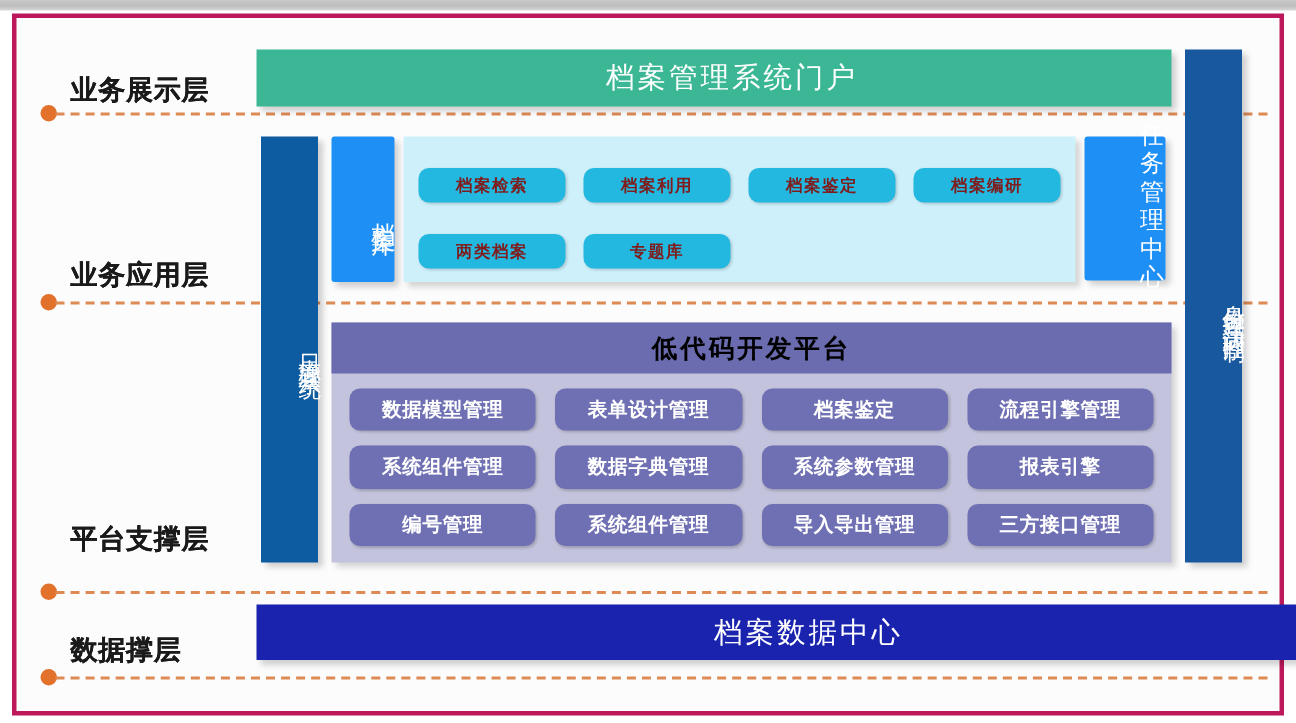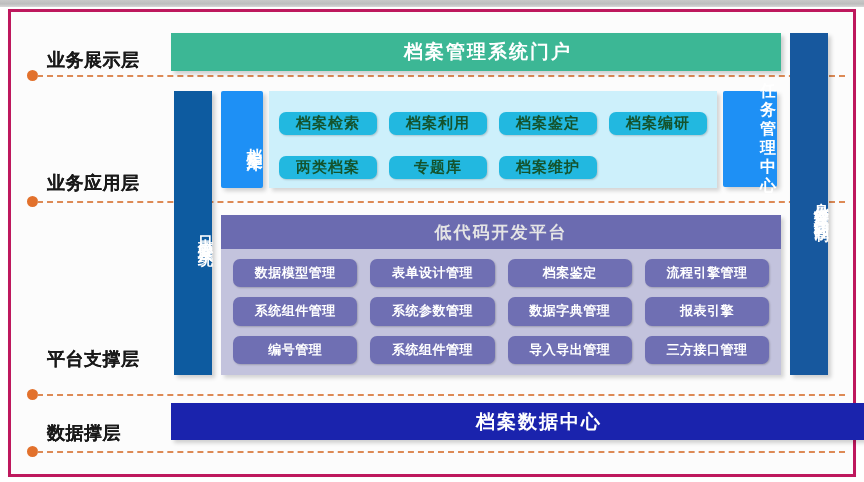--- a/index.html
+++ b/index.html
@@ -48,21 +48,21 @@
     width: 11px; height: 11px; border-radius: 50%;
     background: #e2712c;
   }
 
   
   .block {
     position: absolute;
     box-shadow: 3px 3px 4px rgba(0,0,0,0.18);
     display: flex; align-items: center; justify-content: center;
     color: #ffffff;
-    font-weight: bold;
+    font-weight: normal;
     padding-left: 24px;
   }
 
   .portal-bar {
     background: #3cb795;
     font-size: 19px;
     letter-spacing: 2px;
   }
   .data-bar {
     background: #1a23ad;
@@ -111,40 +111,40 @@
   .app-grid {
     display: grid;
     grid-template-columns: repeat(4, 1fr);
     grid-template-rows: repeat(2, 1fr);
     gap: 9px 12px;
     width: 100%; height: 100%;
   }
   .pill {
     background: #22b8e0;
     border-radius: 7px;
-    color: #14532d;
-    font-size: 15px;
+    color: #7f1d1d;
+    font-size: 11px;
     font-weight: bold;
     display: flex; align-items: center; justify-content: center;
     letter-spacing: 1px;
     box-shadow: 1px 1px 2px rgba(0,0,0,0.18);
     white-space: nowrap;
     margin-top: 12px;
   }
 
   
   .lowcode-panel {
     position: absolute;
     background: #c3c3dd;
     box-shadow: 3px 3px 4px rgba(0,0,0,0.16);
   }
   .lowcode-header {
     height: 34px;
     background: #6b6bb0;
-    color: #e5e5e5;
+    color: #000000;
     font-size: 17px;
     font-weight: bold;
     letter-spacing: 2px;
     display: flex; align-items: center; justify-content: center;
   }
   .lowcode-grid {
     display: grid;
     grid-template-columns: repeat(4, 1fr);
     grid-template-rows: repeat(3, 1fr);
     gap: 10px 13px;
@@ -205,21 +205,20 @@
     </div>
 
     <div class="app-panel" style="left:258px; top:79px; width:448px; height:97px;">
       <div class="app-grid">
         <div class="pill">档案检索</div>
         <div class="pill">档案利用</div>
         <div class="pill">档案鉴定</div>
         <div class="pill">档案编研</div>
         <div class="pill">两类档案</div>
         <div class="pill">专题库</div>
-        <div class="pill">档案维护</div>
       </div>
     </div>
 
     <div class="block task-col" style="left:712px; top:79px; width:54px; height:96px;">
       <div class="stacklines">
         <div>任务</div>
         <div>管理</div>
         <div>中心</div>
       </div>
     </div>
@@ -231,22 +230,22 @@
     <div class="lowcode-panel" style="left:210px; top:203px; width:560px; height:160px;">
       <div class="lowcode-header">
         <span>低代码开发平台</span>
       </div>
       <div class="lowcode-grid">
         <div class="pill-purple">数据模型管理</div>
         <div class="pill-purple">表单设计管理</div>
         <div class="pill-purple">档案鉴定</div>
         <div class="pill-purple">流程引擎管理</div>
         <div class="pill-purple">系统组件管理</div>
+        <div class="pill-purple">数据字典管理</div>
         <div class="pill-purple">系统参数管理</div>
-        <div class="pill-purple">数据字典管理</div>
         <div class="pill-purple">报表引擎</div>
         <div class="pill-purple">编号管理</div>
         <div class="pill-purple">系统组件管理</div>
         <div class="pill-purple">导入导出管理</div>
         <div class="pill-purple">三方接口管理</div>
       </div>
     </div>
 
     <div class="block data-bar" style="left:160px; top:391px; width:712px; height:37px;">
       <span>档案数据中心</span>

